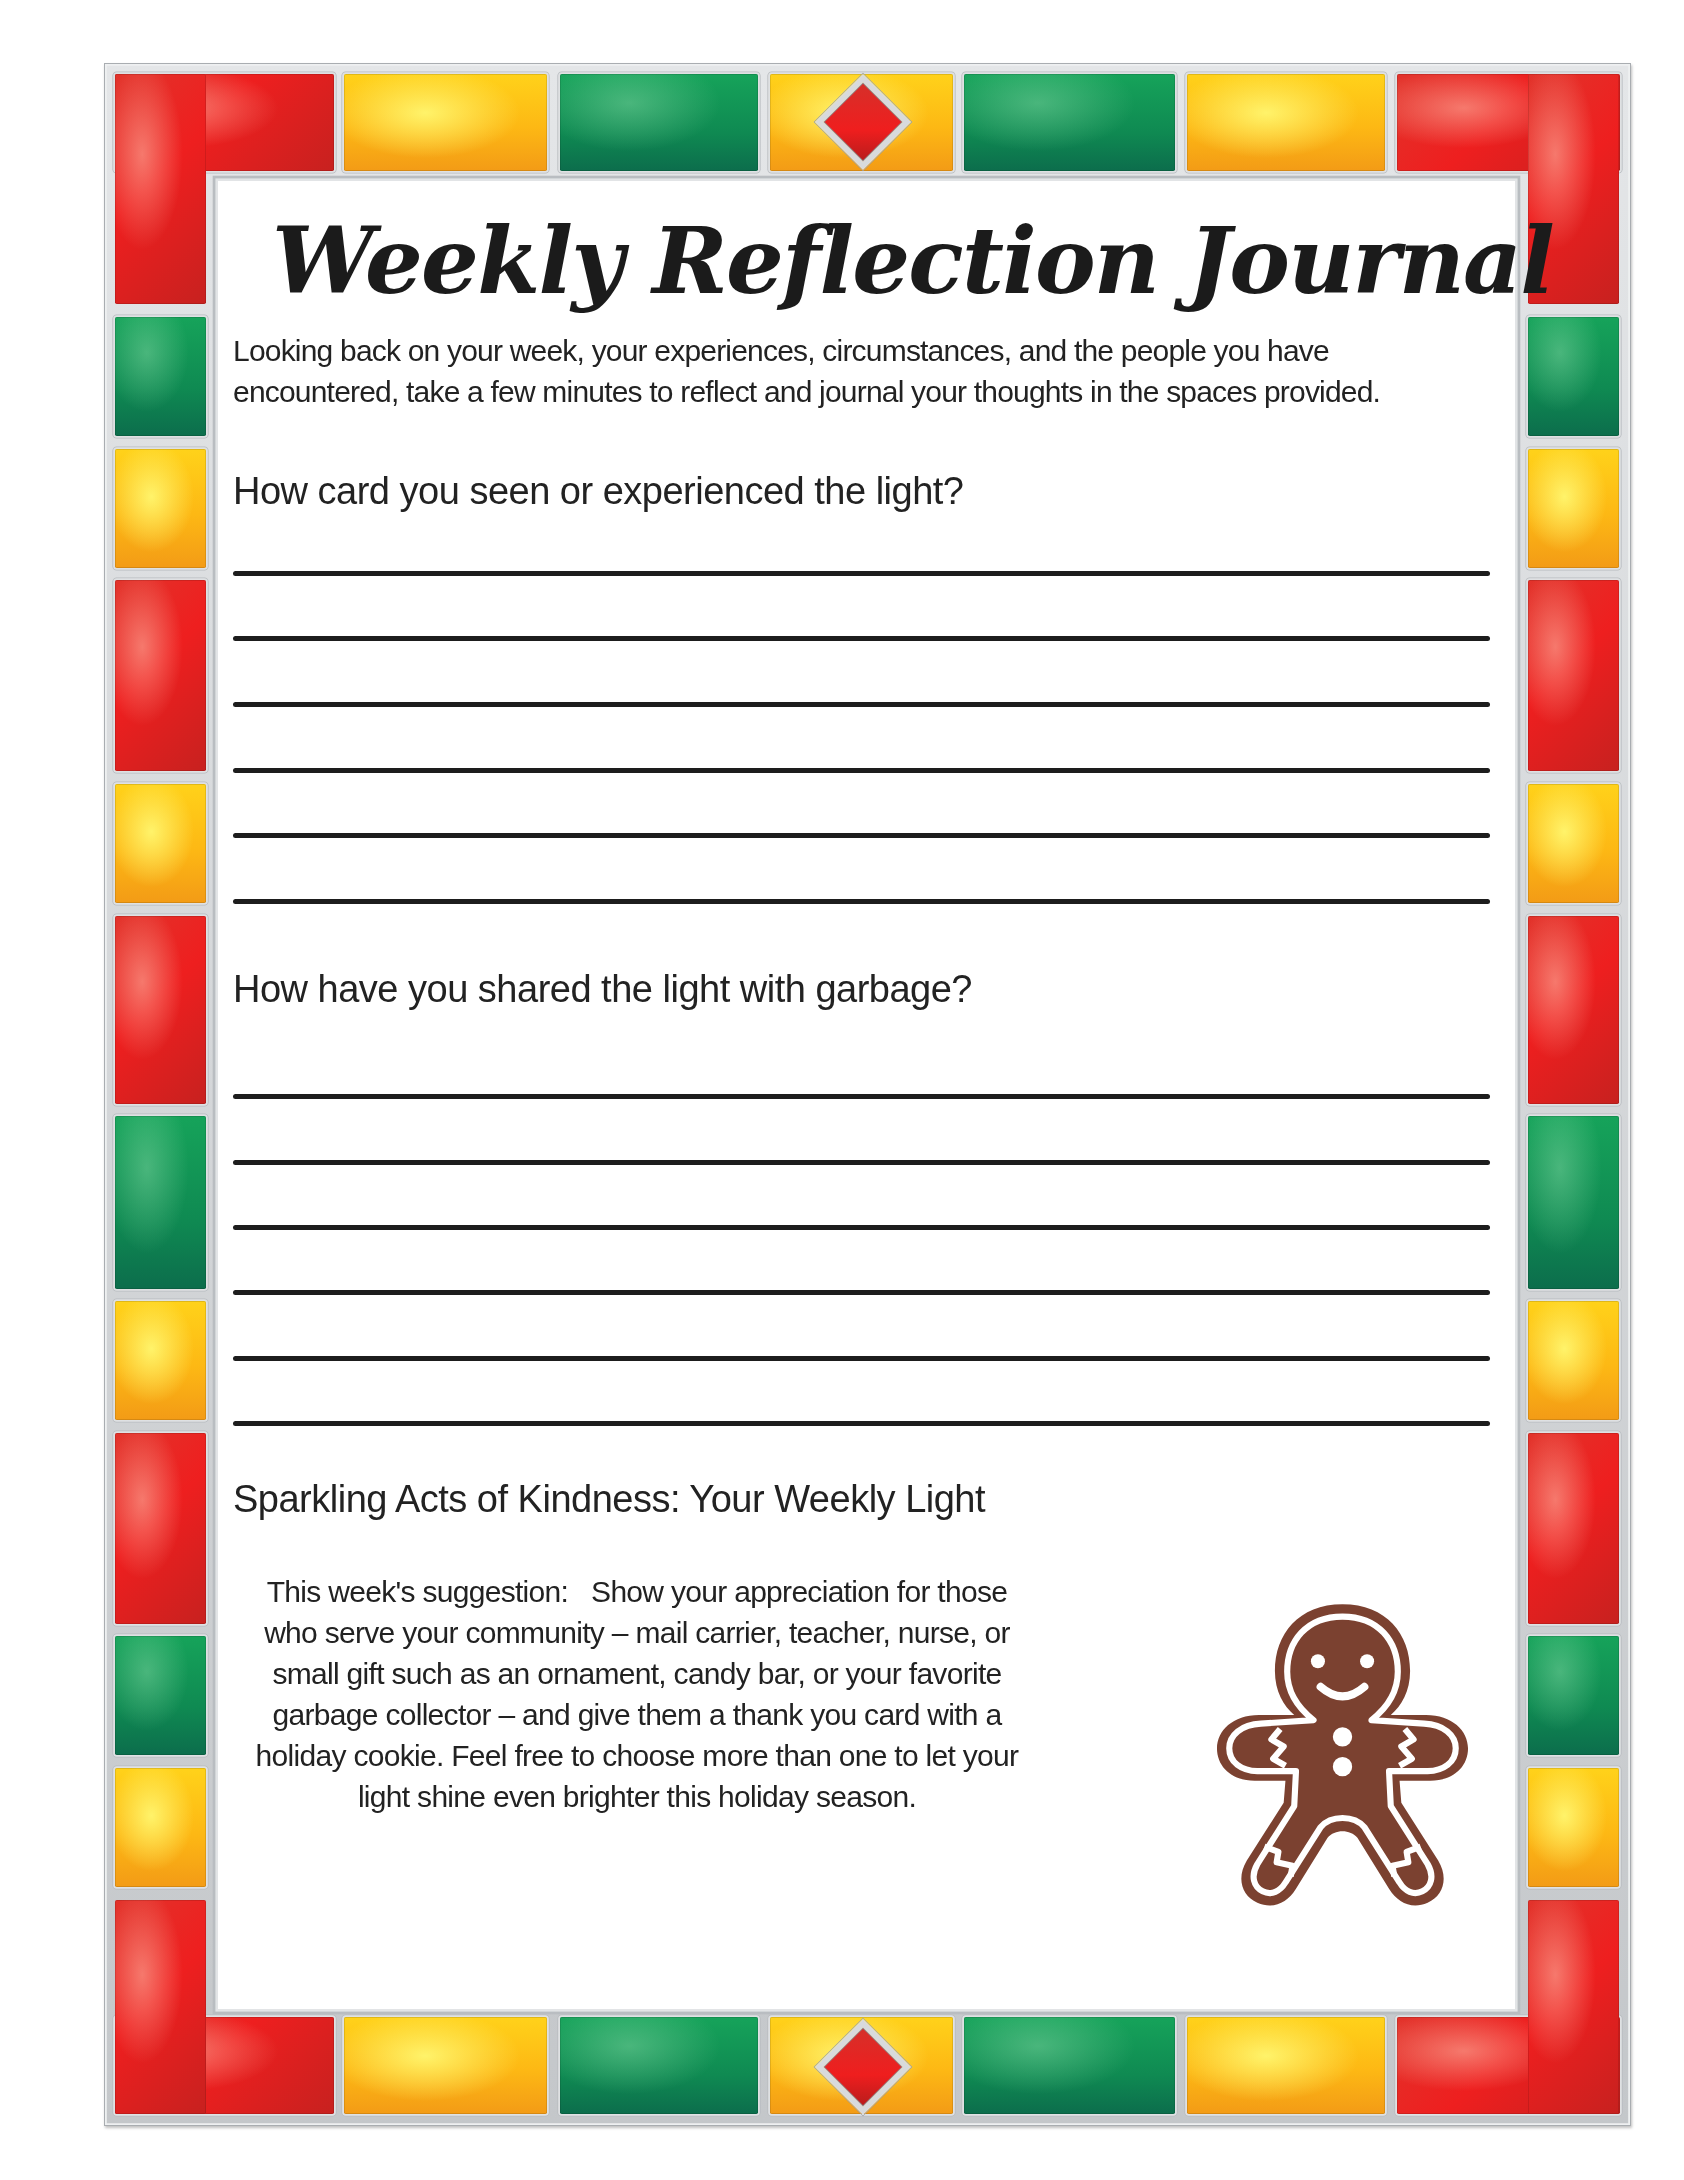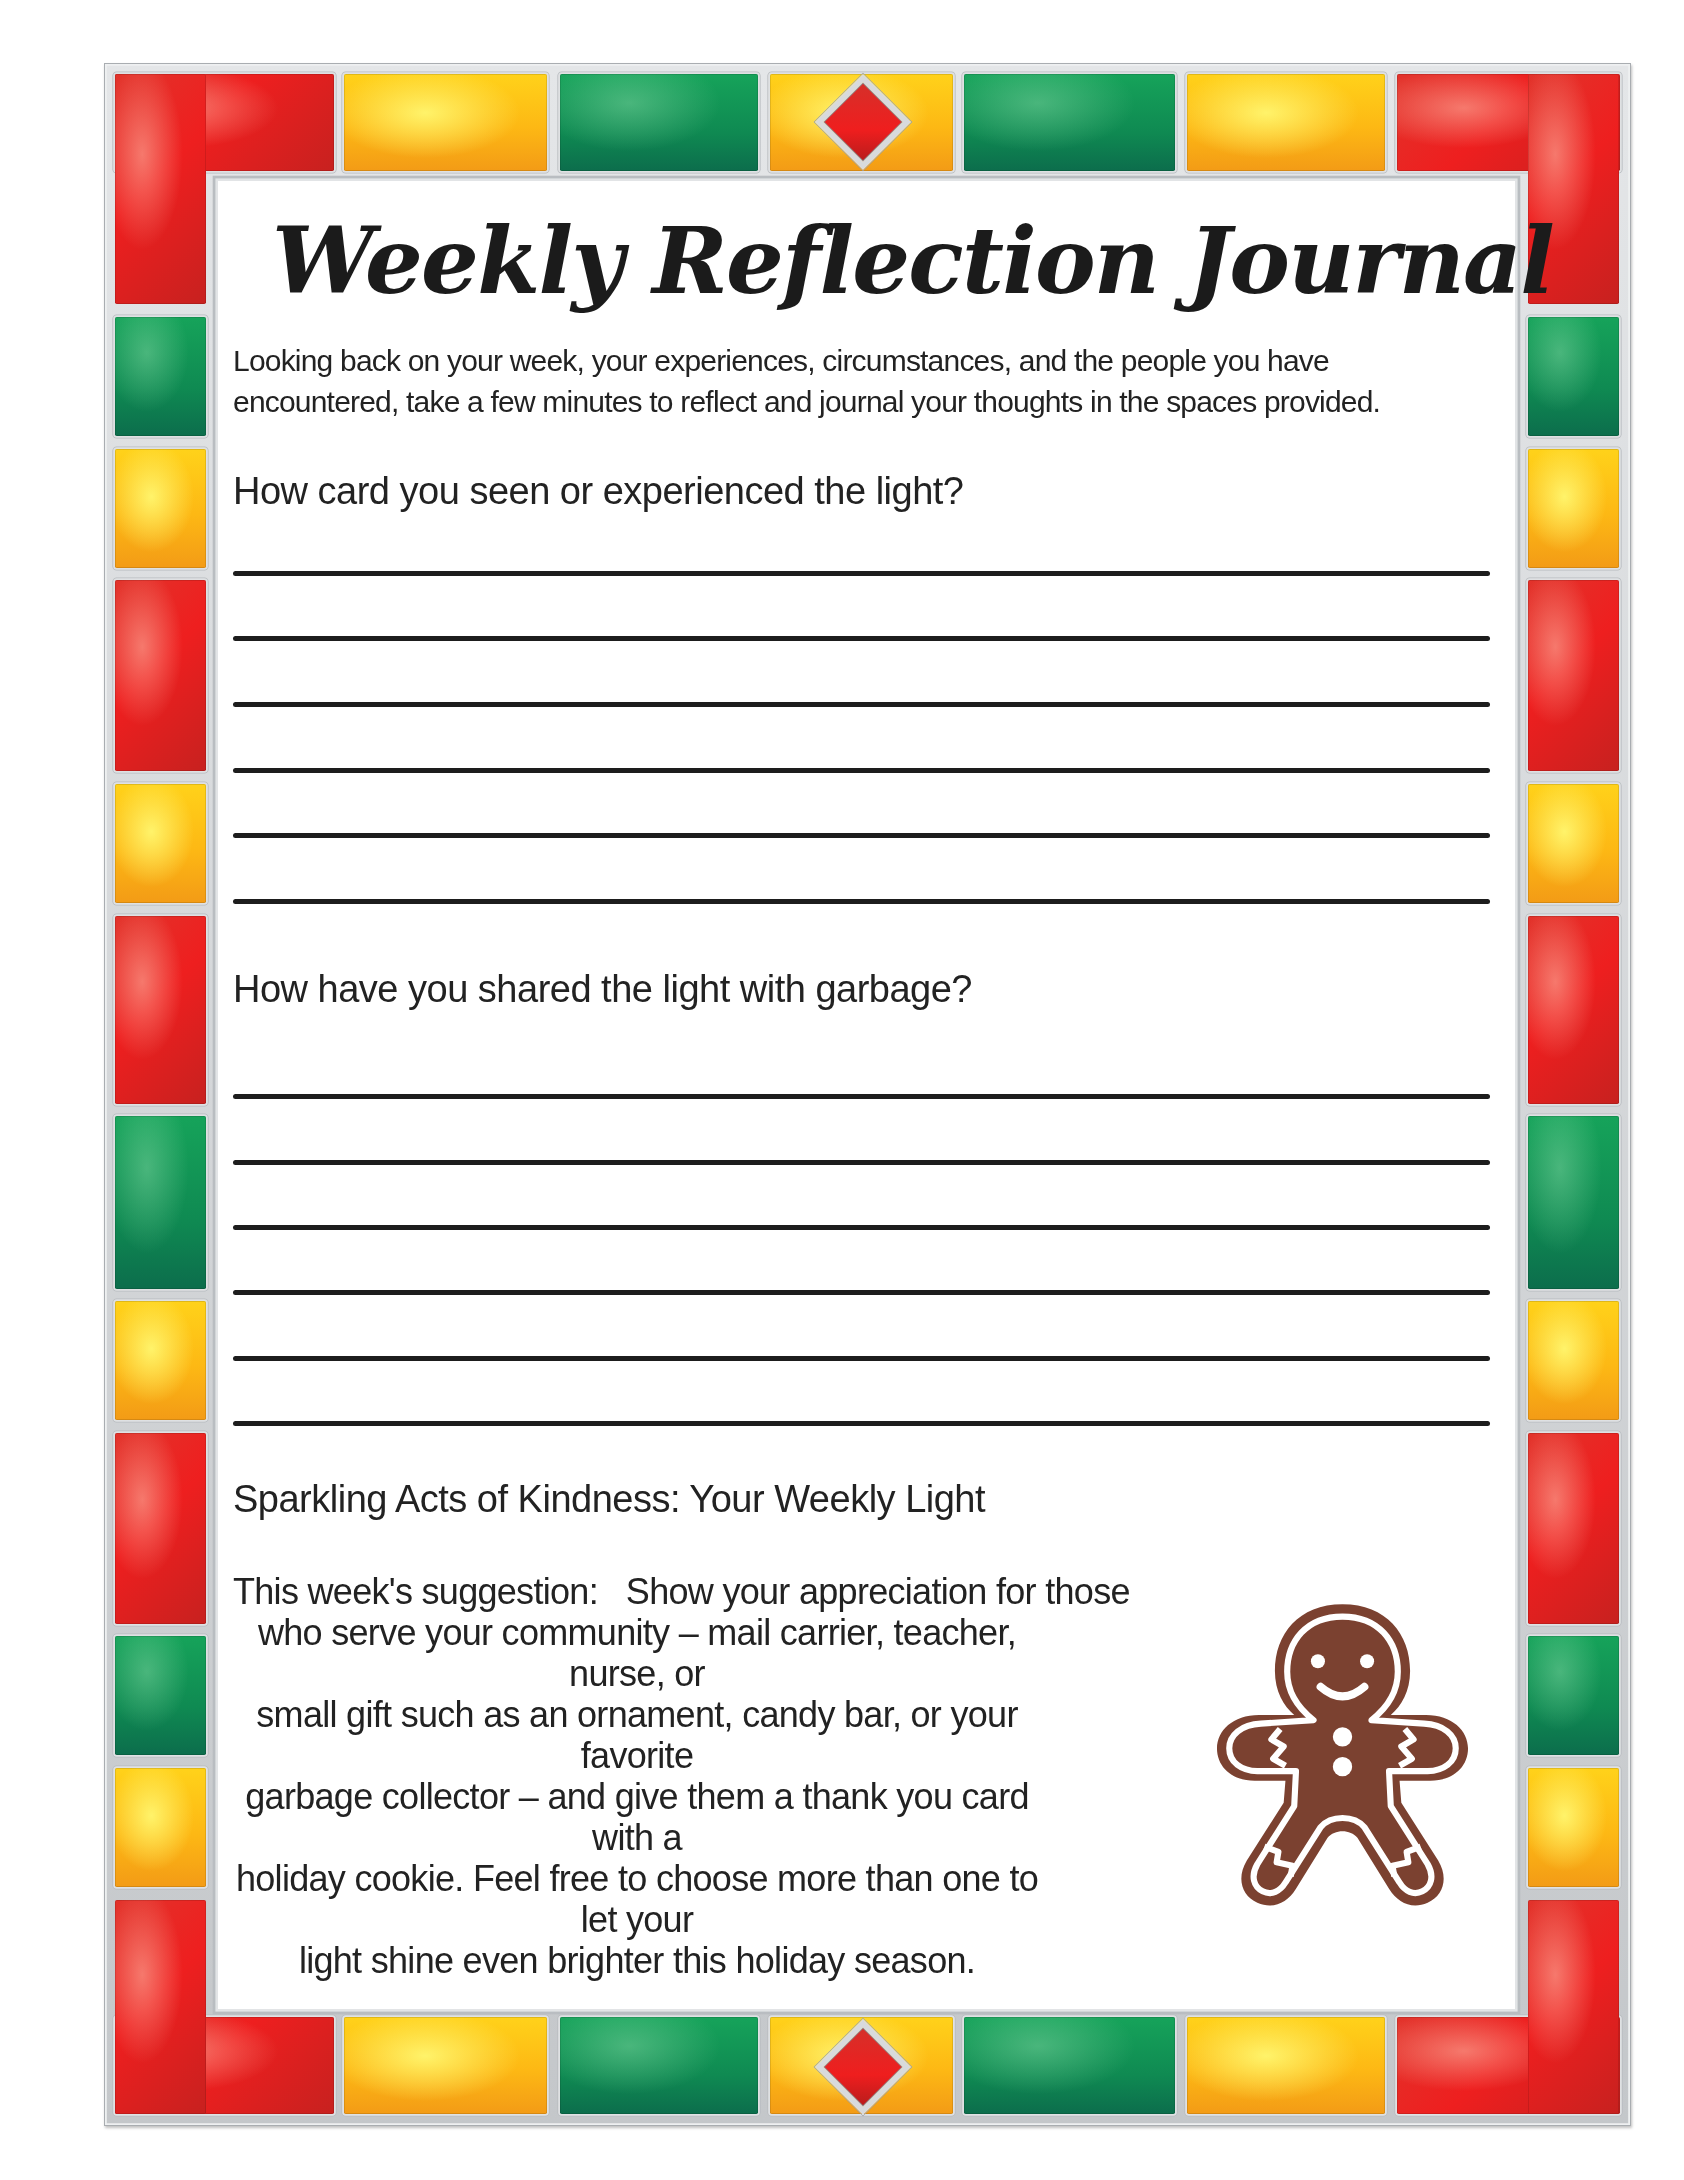--- a/index.html
+++ b/index.html
@@ -19,26 +19,26 @@
     background:linear-gradient(135deg,#d5302a,#ef1e1e 60%,#b71c1c);
     border:6.1px solid #d8dadc; box-shadow: 0 0 0 0.9px #9ea3a8, inset 0 0 0 0.9px #8d9297; }
 
   .page { position:absolute; left:218px; top:181px; width:1297px; height:1828px; background:#ffffff;
     box-shadow: 0 0 0 2.6px #e2e4e6, 0 0 0 5.3px #b9bdc1; }
 
   .title { position:absolute; left:218px; top:200px; width:1297px; text-align:center;
     font-family:"DejaVu Serif", serif; font-style:italic; font-weight:bold; font-size:91px; letter-spacing:-1.8px;
     color:#1b1b1b; line-height:123px;padding-left:46px; }
 
-  .intro { position:absolute; left:233px; top:340px; width:1264px; font-size:30px; line-height:41px; letter-spacing:-0.8px; color:#222; }
+  .intro { position:absolute; left:233px; top:330px; width:1264px; font-size:30px; line-height:41px; letter-spacing:-0.8px; color:#222; }
   .question { position:absolute; left:233px; font-size:38px; letter-spacing:-0.5px; color:#222; line-height:49px; }
   .rule { position:absolute; left:233px; width:1257px; height:5.3px; background:#1d1d1d; border-radius:2.6px; }
 
   .section-heading { position:absolute; left:233px; top:1475px; font-size:38px; letter-spacing:-0.5px; color:#222; line-height:49px; }
-  .suggestion { position:absolute; left:233px; top:1571px; width:808px; text-align:center; font-size:36px; line-height:41px; letter-spacing:-0.7px; color:#222; }
+  .suggestion { position:absolute; left:233px; top:1571px; width:808px; text-align:center; font-size:30px; line-height:41px; letter-spacing:-0.7px; color:#222; }
 
   .ginger { position:absolute; left:1215px; top:1599px; width:255px; height:309px; }
 </style>
 </head>
 <body>
 
 <div class="frame"></div>
 
 <div class="tile red" style="left:115px;top:74px;width:219px;height:97px;"></div>
 <div class="tile red" style="left:115px;top:74px;width:91px;height:230px;box-shadow:inset 0 0 0 0.9px rgba(0,0,0,0.12);"></div>

